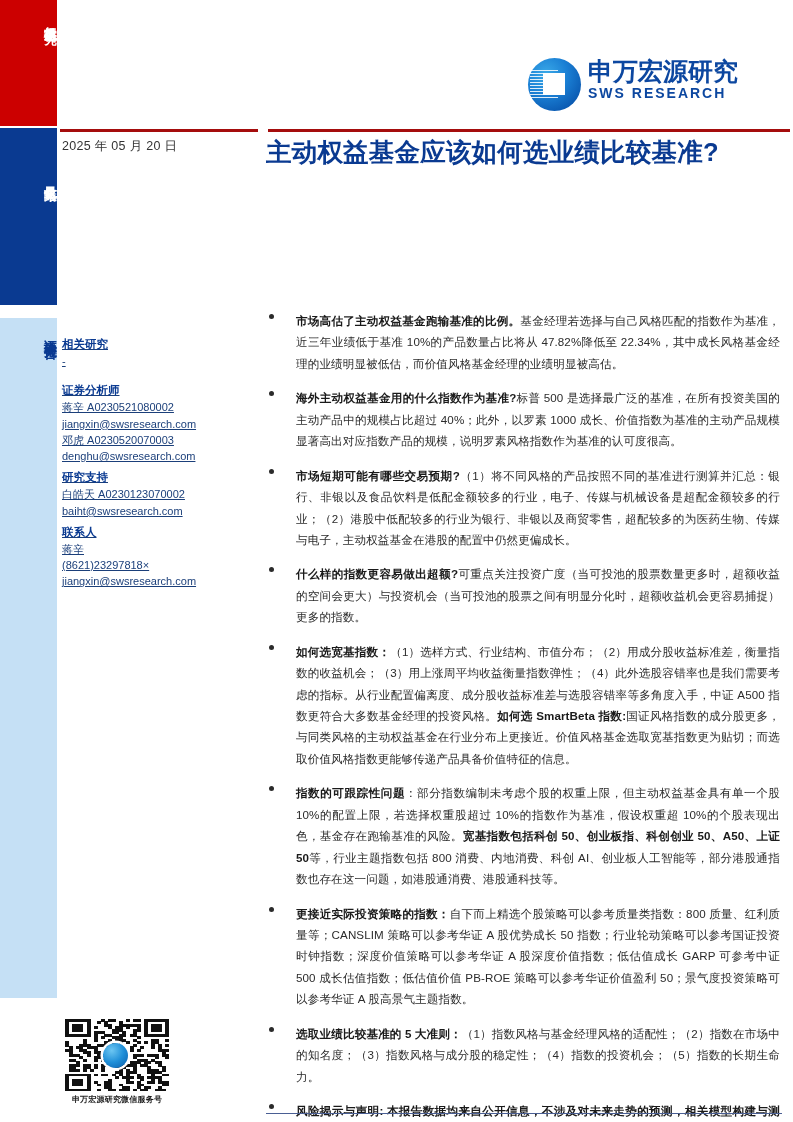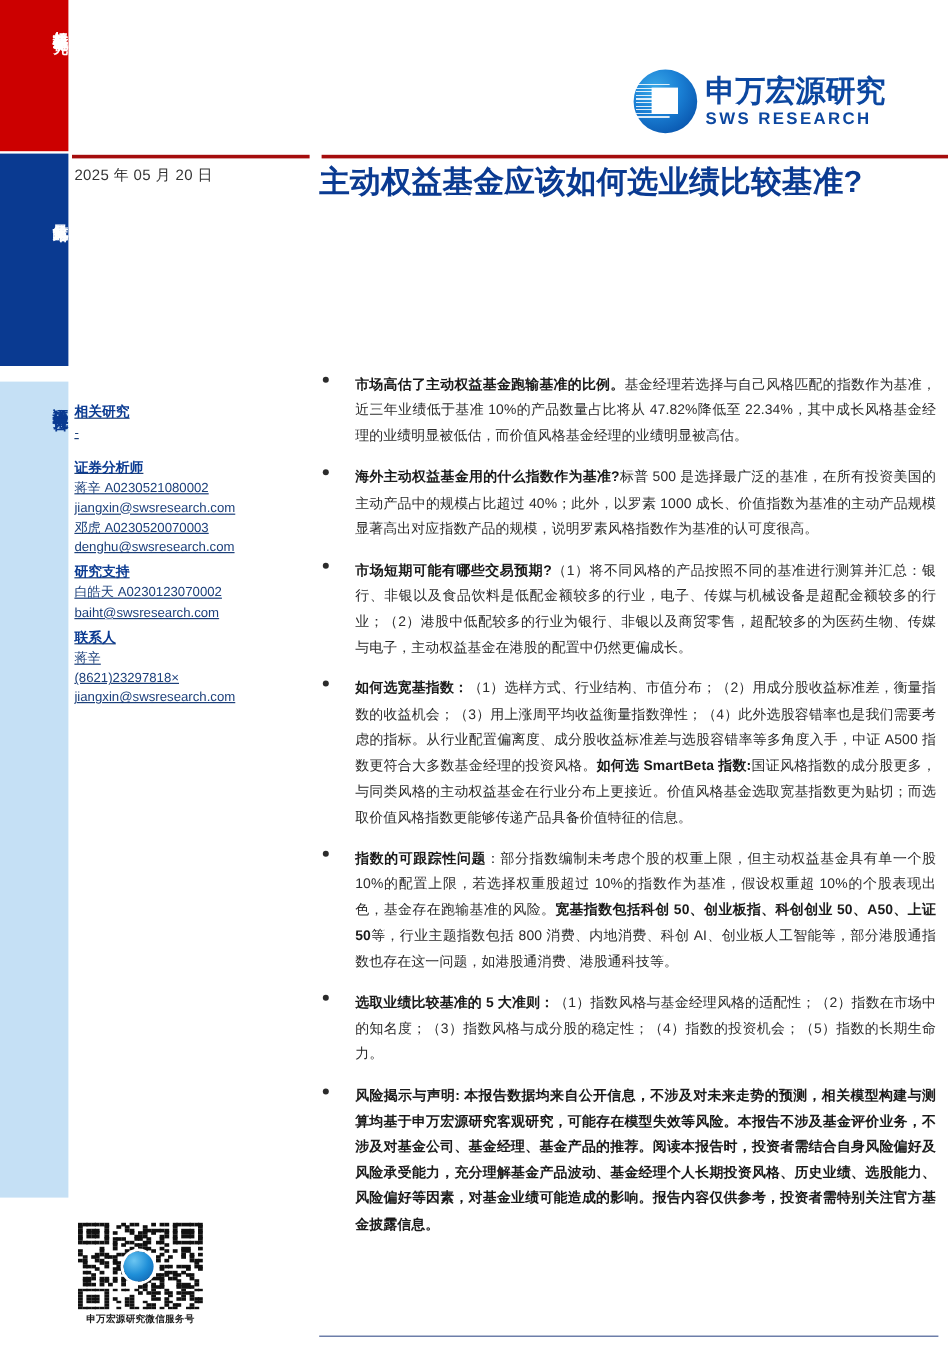--- a/index.html
+++ b/index.html
@@ -61,21 +61,21 @@
   .rail-text-lightblue {
     top: 330px;
     color: #0a3a91;
   }
 
   
   .logo-wrap {
     position: absolute;
     left: 528px; top: 58px;
     display: flex;
-    align-items: center;
+    align-items: flex-start;
     gap: 7px;
   }
   .logo-mark {
     position: relative;
     width: 53px; height: 53px;
     flex: none;
   }
   .logo-circle {
     position: absolute;
     left: 0; top: 0;
@@ -684,32 +684,44 @@
       <div class="bullet-row">
         <div class="bullet-dot">
           <span></span>
         </div>
         <div class="bullet-body"><b>市场短期可能有哪些交易预期?</b>（1）将不同风格的产品按照不同的基准进行测算并汇总：银行、非银以及食品饮料是低配金额较多的行业，电子、传媒与机械设备是超配金额较多的行业；（2）港股中低配较多的行业为银行、非银以及商贸零售，超配较多的为医药生物、传媒与电子，主动权益基金在港股的配置中仍然更偏成长。</div>
       </div>
       <div class="bullet-row">
         <div class="bullet-dot">
           <span></span>
         </div>
+        <div class="bullet-body"><b>什么样的指数更容易做出超额?</b>可重点关注投资广度（当可投池的股票数量更多时，超额收益的空间会更大）与投资机会（当可投池的股票之间有明显分化时，超额收益机会更容易捕捉）更多的指数。</div>
+      </div>
+      <div class="bullet-row">
+        <div class="bullet-dot">
+          <span></span>
+        </div>
         <div class="bullet-body"><b>如何选宽基指数：</b>（1）选样方式、行业结构、市值分布；（2）用成分股收益标准差，衡量指数的收益机会；（3）用上涨周平均收益衡量指数弹性；（4）此外选股容错率也是我们需要考虑的指标。从行业配置偏离度、成分股收益标准差与选股容错率等多角度入手，中证 A500 指数更符合大多数基金经理的投资风格。<b>如何选 SmartBeta 指数:</b>国证风格指数的成分股更多，与同类风格的主动权益基金在行业分布上更接近。价值风格基金选取宽基指数更为贴切；而选取价值风格指数更能够传递产品具备价值特征的信息。</div>
       </div>
       <div class="bullet-row">
         <div class="bullet-dot">
           <span></span>
         </div>
         <div class="bullet-body"><b>指数的可跟踪性问题</b>：部分指数编制未考虑个股的权重上限，但主动权益基金具有单一个股 10%的配置上限，若选择权重股超过 10%的指数作为基准，假设权重超 10%的个股表现出色，基金存在跑输基准的风险。<b>宽基指数包括科创 50、创业板指、科创创业 50、A50、上证 50</b>等，行业主题指数包括 800 消费、内地消费、科创 AI、创业板人工智能等，部分港股通指数也存在这一问题，如港股通消费、港股通科技等。</div>
       </div>
       <div class="bullet-row">
         <div class="bullet-dot">
           <span></span>
         </div>
+        <div class="bullet-body"><b>更接近实际投资策略的指数：</b>自下而上精选个股策略可以参考质量类指数：800 质量、红利质量等；CANSLIM 策略可以参考华证 A 股优势成长 50 指数；行业轮动策略可以参考国证投资时钟指数；深度价值策略可以参考华证 A 股深度价值指数；低估值成长 GARP 可参考中证 500 成长估值指数；低估值价值 PB-ROE 策略可以参考华证价值盈利 50；景气度投资策略可以参考华证 A 股高景气主题指数。</div>
+      </div>
+      <div class="bullet-row">
+        <div class="bullet-dot">
+          <span></span>
+        </div>
         <div class="bullet-body"><b>选取业绩比较基准的 5 大准则：</b>（1）指数风格与基金经理风格的适配性；（2）指数在市场中的知名度；（3）指数风格与成分股的稳定性；（4）指数的投资机会；（5）指数的长期生命力。</div>
       </div>
       <div class="bullet-row">
         <div class="bullet-dot">
           <span></span>
         </div>
         <div class="bullet-body"><b>风险揭示与声明: 本报告数据均来自公开信息，不涉及对未来走势的预测，相关模型构建与测算均基于申万宏源研究客观研究，可能存在模型失效等风险。本报告不涉及基金评价业务，不涉及对基金公司、基金经理、基金产品的推荐。阅读本报告时，投资者需结合自身风险偏好及风险承受能力，充分理解基金产品波动、基金经理个人长期投资风格、历史业绩、选股能力、风险偏好等因素，对基金业绩可能造成的影响。报告内容仅供参考，投资者需特别关注官方基金披露信息。</b></div>
       </div>
     </div>
 

